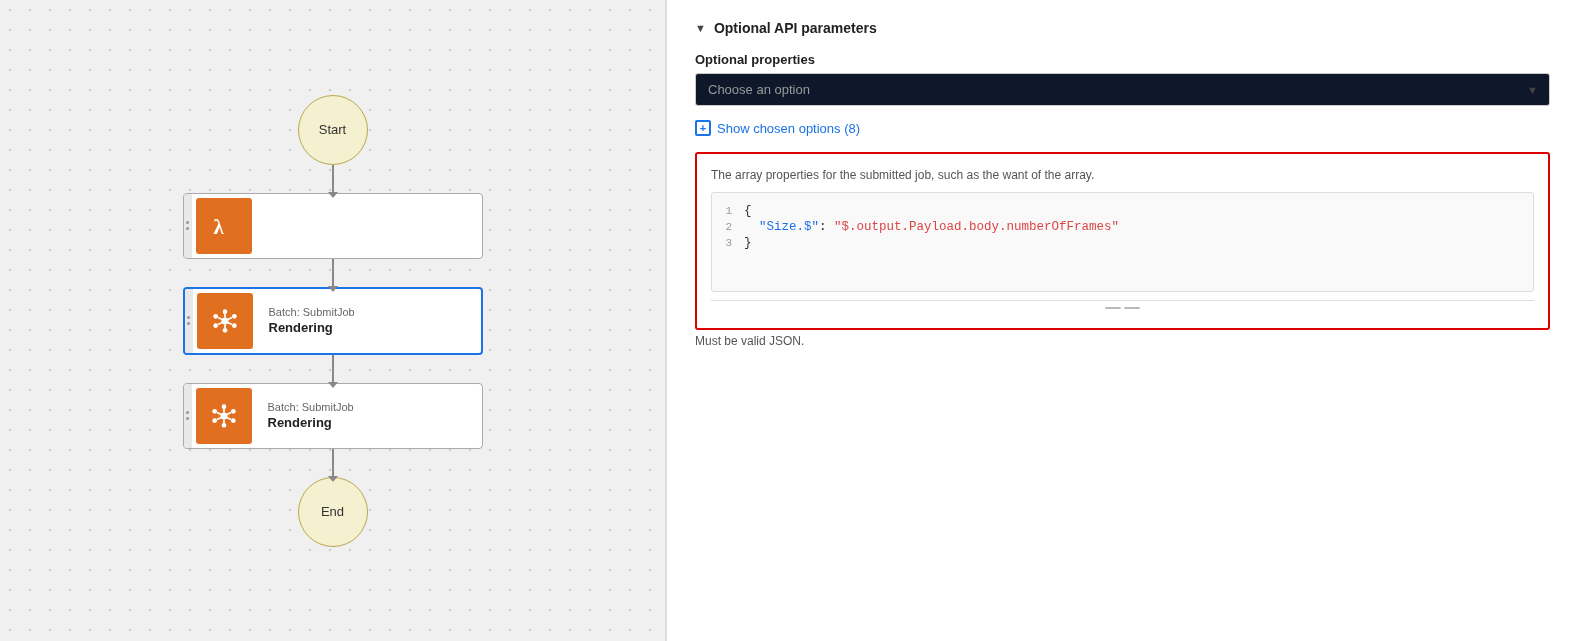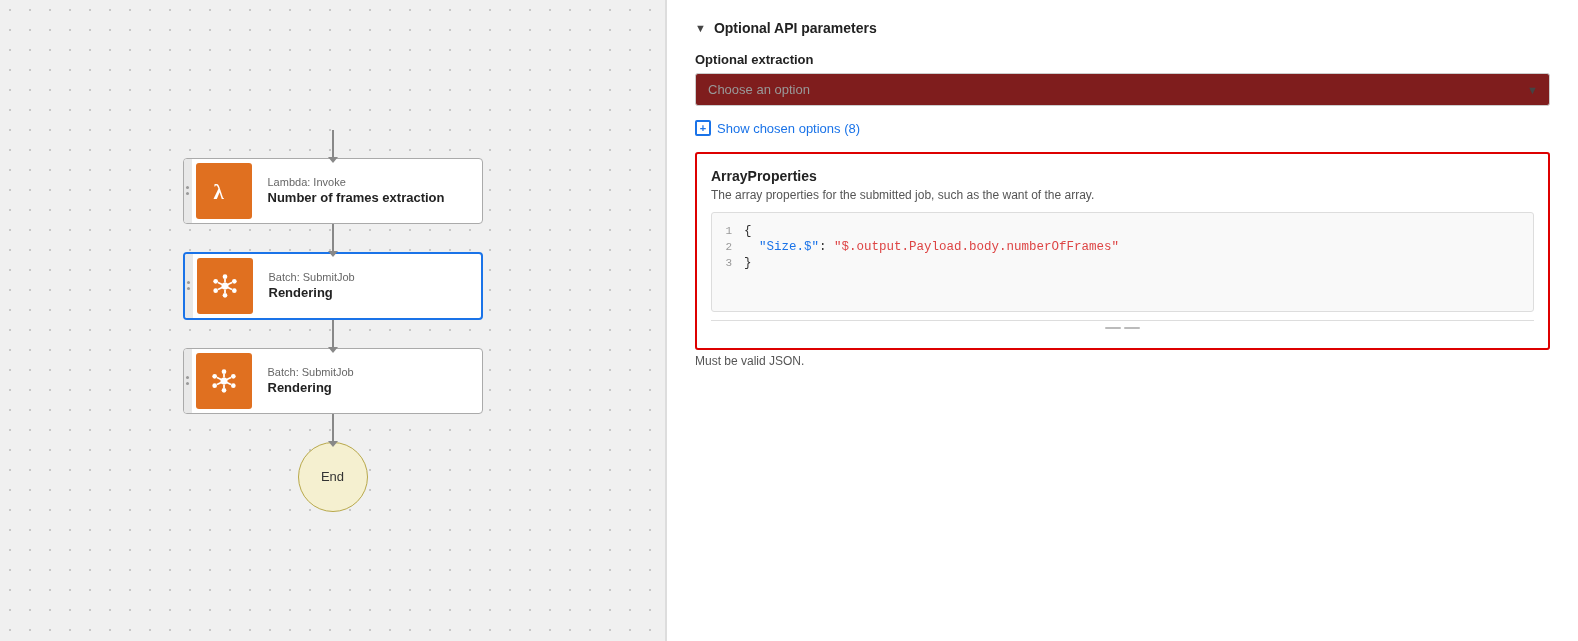--- a/index.html
+++ b/index.html
@@ -207,21 +207,21 @@
     .dropdown-wrapper {
       position: relative;
       margin-bottom: 14px;
     }
 
     .dropdown-select {
       width: 100%;
       padding: 8px 36px 8px 12px;
       border: 1px solid #ccc;
       border-radius: 3px;
-      background: #7f1d1d;
+      background: #0f172a;
       font-size: 13px;
       color: #999;
       appearance: none;
       cursor: pointer;
       outline: none;
     }
 
     .dropdown-arrow {
       position: absolute;
       right: 12px;
@@ -342,36 +342,35 @@
       font-size: 12px;
       color: #555;
     }
   </style>
 </head>
 <body>
 
 <div class="left-panel">
   <div class="flow-diagram">
 
+    <div class="node-start">
+      <span>Start</span>
+    </div>
 
     <div class="connector"></div>
 
     <div class="flow-node">
       <div class="node-side-bar">
         <span></span>
           <span></span>
       </div>
       <div class="node-icon">
         <svg viewBox="0 0 24 24" xmlns="http://www.w3.org/2000/svg">
           <text x="3" y="19" font-size="18" fill="white" font-family="serif" font-weight="bold">λ</text>
         </svg>
-      </div>
-      <div class="node-text">
-        <div class="node-label">Lambda: Invoke</div>
-        <div class="node-title">Number of frames extraction</div>
       </div>
     </div>
 
     <div class="connector"></div>
 
     <div class="flow-node active">
       <div class="node-side-bar">
         <span></span>
           <span></span>
       </div>
@@ -444,37 +443,36 @@
   </div>
 </div>
 
 <div class="right-panel">
 
   <div class="section-header">
     <span class="triangle-icon">▼</span>
     <span class="section-header-title">Optional API parameters</span>
   </div>
 
-  <div class="optional-params-label">Optional extraction</div>
+  <div class="optional-params-label">Optional properties</div>
 
   <div class="dropdown-wrapper">
     <select class="dropdown-select">
       <option value="">Choose an option</option>
     </select>
     <span class="dropdown-arrow">▼</span>
   </div>
 
   <div class="show-options-link">
     <div class="show-options-icon">+</div>
     <span>Show chosen options (8)</span>
   </div>
 
   <div class="array-properties-container">
 
-    <div class="array-props-title">ArrayProperties</div>
     <div class="array-props-desc">The array properties for the submitted job, such as the want of the array.</div>
 
     <div class="code-editor">
       <div class="code-line">
         <span class="line-num">1</span>
         <span class="code-content">{</span>
       </div>
       <div class="code-line">
         <span class="line-num">2</span>
         <span class="code-content">

